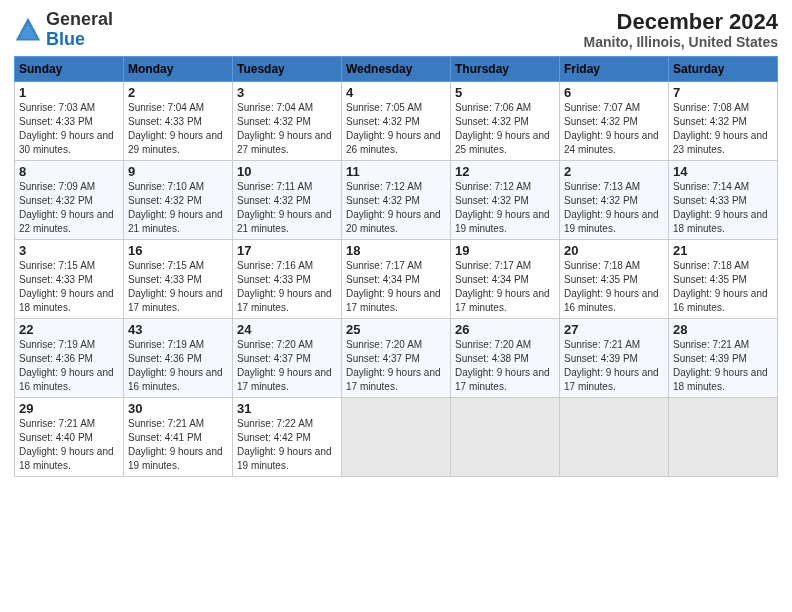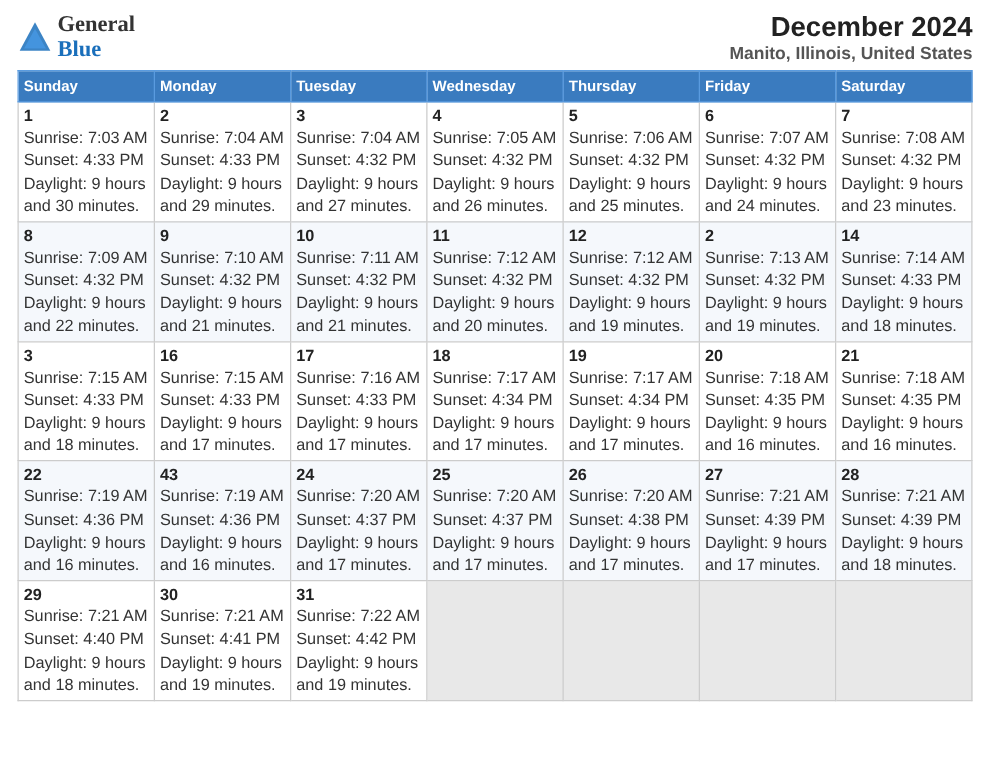--- a/index.html
+++ b/index.html
@@ -17,21 +17,20 @@
     .header-row {
       display: flex;
       justify-content: space-between;
       align-items: flex-start;
       margin-bottom: 6px;
     }
     .logo {
       display: flex;
       align-items: center;
       gap: 4px;
-      font-family: Liberation Serif, serif;
     }
     .logo-text {
       font-size: 18px;
       font-weight: bold;
       line-height: 1.1;
     }
     .logo-general { color: #333; }
     .logo-blue { color: #1a6fbb; }
     .logo-icon {
       width: 28px;
@@ -51,21 +50,21 @@
       color: #555;
       font-weight: bold;
     }
     table {
       width: 100%;
       border-collapse: collapse;
       table-layout: fixed;
     }
     thead tr th {
       background-color: #3a7bbf;
-      color: #ffffff;
+      color: #000000;
       font-size: 12px;
       font-weight: bold;
       padding: 5px 4px;
       text-align: left;
       border: 1px solid #5a9bdf;
     }
     tbody tr td {
       border: 1px solid #ccc;
       vertical-align: top;
       padding: 3px 4px;
@@ -78,21 +77,21 @@
       background: #f5f8fc;
     }
     .day-num {
       font-size: 13px;
       font-weight: bold;
       color: #222;
       display: block;
       margin-bottom: 1px;
     }
     .day-info {
-      font-size: 13px;
+      font-size: 10px;
       color: #333;
       line-height: 1.4;
     }
     td.empty {
       background: #e8e8e8 !important;
     }
     tbody tr:last-child td {
       height: 70px;
       margin-left: 31px;
     }

